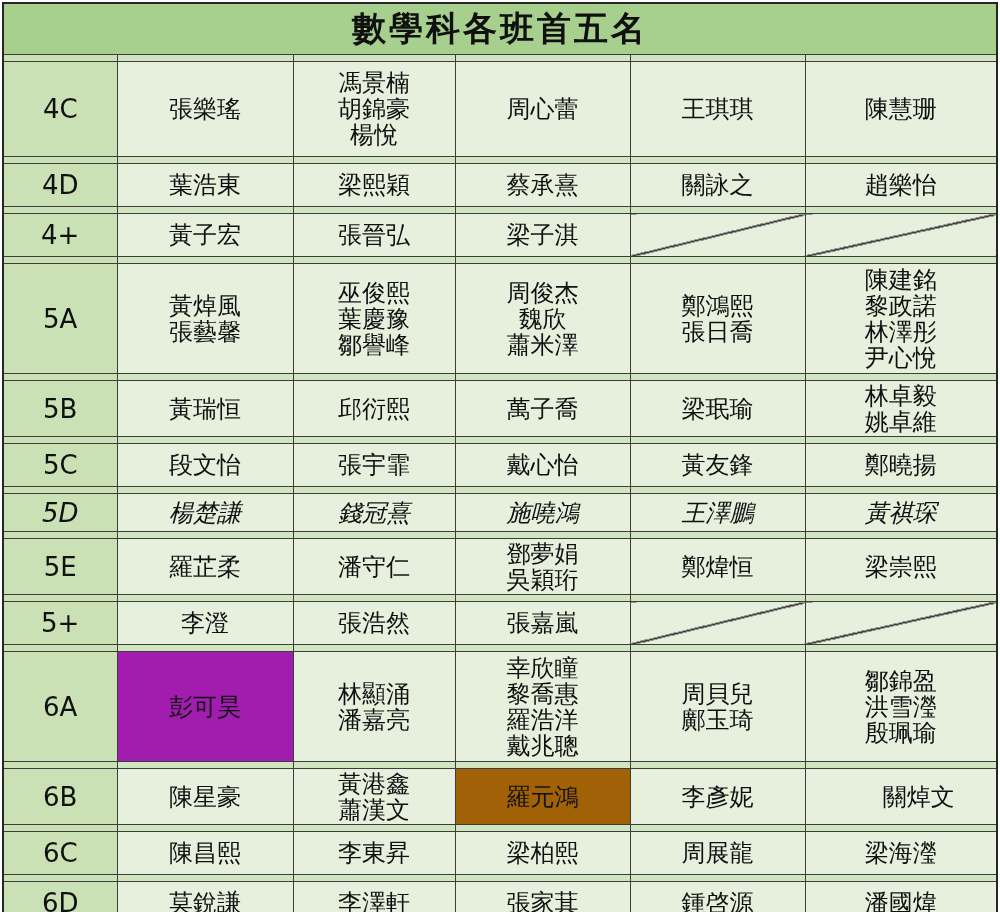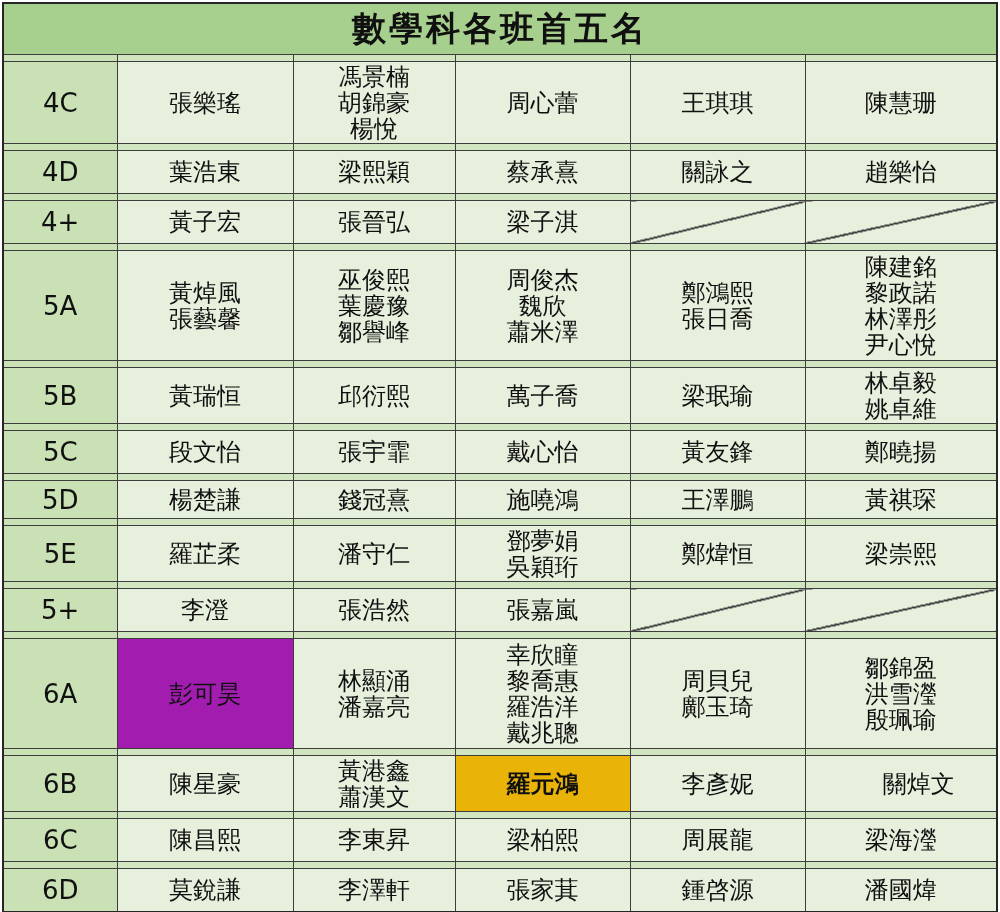--- a/index.html
+++ b/index.html
@@ -81,21 +81,21 @@
         </td>
       </tr>
     <tr class="spacer">
           <td style="background: rgb(201, 225, 181);"></td>
           <td style="background: rgb(208, 229, 192);"></td>
           <td style="background: rgb(208, 229, 192);"></td>
           <td style="background: rgb(208, 229, 192);"></td>
           <td style="background: rgb(208, 229, 192);"></td>
           <td style="background: rgb(208, 229, 192);"></td>
         </tr>
-        <tr style="height: 82px;">
+        <tr style="height: 95px;">
           <td class="class-cell" style="background: rgb(201, 225, 181);">4C</td>
           <td class="name-cell" style="background: rgb(230, 240, 221);">
             <div class="name-line">張樂瑤</div>
           </td>
           <td class="name-cell" style="background: rgb(230, 240, 221);">
             <div class="name-line">馮景楠</div>
             <div class="name-line">胡錦豪</div>
             <div class="name-line">楊悅</div>
           </td>
           <td class="name-cell" style="background: rgb(230, 240, 221);">
@@ -245,21 +245,21 @@
           </td>
         </tr>
         <tr class="spacer">
           <td style="background: rgb(201, 225, 181);"></td>
           <td style="background: rgb(208, 229, 192);"></td>
           <td style="background: rgb(208, 229, 192);"></td>
           <td style="background: rgb(208, 229, 192);"></td>
           <td style="background: rgb(208, 229, 192);"></td>
           <td style="background: rgb(208, 229, 192);"></td>
         </tr>
-        <tr style="height: 38px;">
+        <tr style="height: 38px; font-style: italic;">
           <td class="class-cell" style="background: rgb(201, 225, 181);">5D</td>
           <td class="name-cell" style="background: rgb(230, 240, 221);">
             <div class="name-line">楊楚謙</div>
           </td>
           <td class="name-cell" style="background: rgb(230, 240, 221);">
             <div class="name-line">錢冠熹</div>
           </td>
           <td class="name-cell" style="background: rgb(230, 240, 221);">
             <div class="name-line">施嘵鴻</div>
           </td>
@@ -362,21 +362,21 @@
         </tr>
         <tr style="height: 56px;">
           <td class="class-cell" style="background: rgb(201, 225, 181);">6B</td>
           <td class="name-cell" style="background: rgb(230, 240, 221);">
             <div class="name-line">陳星豪</div>
           </td>
           <td class="name-cell" style="background: rgb(230, 240, 221);">
             <div class="name-line">黃港鑫</div>
             <div class="name-line">蕭漢文</div>
           </td>
-          <td class="name-cell" style="background: #eab308; font-weight: bold;">
+          <td class="name-cell" style="background: #a16207;">
             <div class="name-line">羅元鴻</div>
           </td>
           <td class="name-cell" style="background: rgb(230, 240, 221);">
             <div class="name-line">李彥妮</div>
           </td>
           <td class="name-cell" style="background: rgb(230, 240, 221); padding-left: 36px;">
             <div class="name-line">關焯文</div>
           </td>
         </tr>
         <tr class="spacer">

